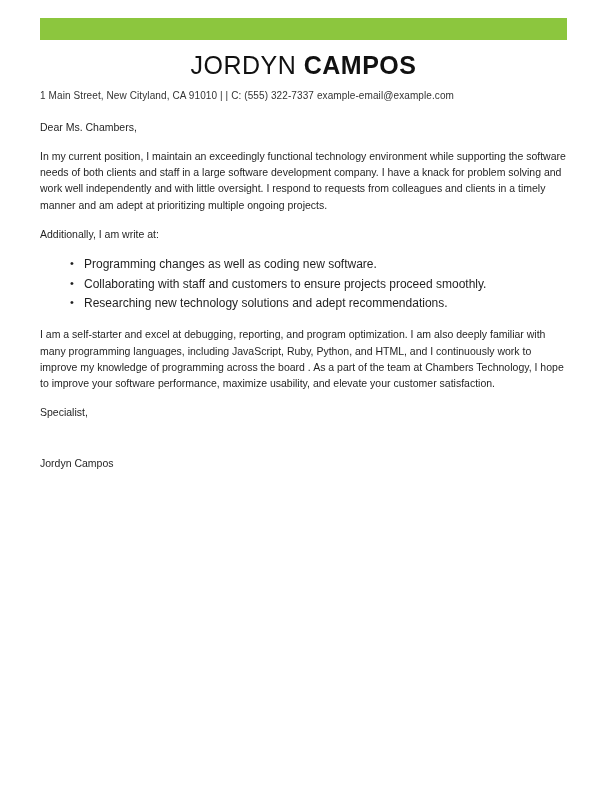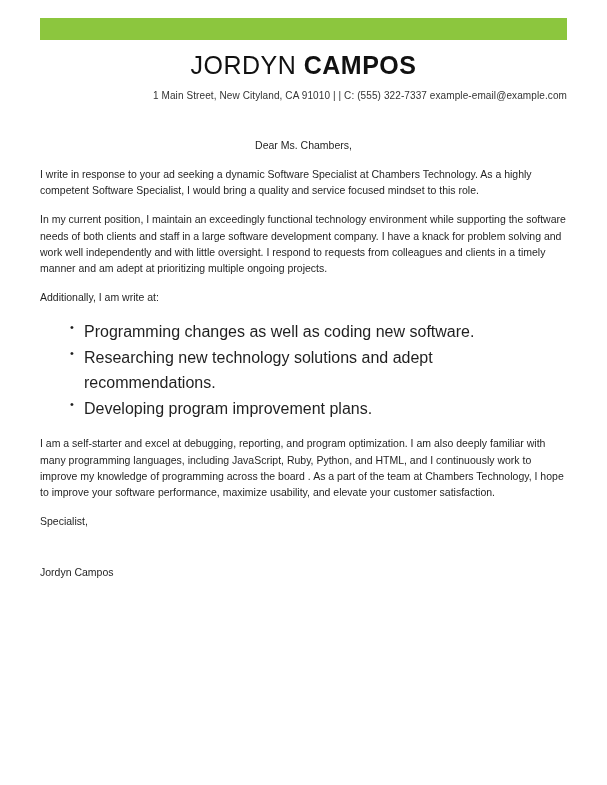--- a/index.html
+++ b/index.html
@@ -43,49 +43,48 @@
     margin-bottom: 10px;
     color: #111111;
   }
   .name-first {
     font-weight: 400;
   }
   .name-last {
     font-weight: 700;
   }
   .contact-line {
-    text-align: right;
+    text-align: left;
     font-size: 10px;
     color: #333333;
-    margin-bottom: 36px;
+    margin-bottom: 18px;
     letter-spacing: 0.1px;
   }
   .body-text {
     font-size: 10.5px;
     line-height: 1.55;
     color: #1f1f1f;
     text-align: left;
   }
   .para {
     margin: 0 0 13px 0;
     font-size: 10.5px;
     line-height: 1.55;
   }
   .salutation {
     margin: 0 0 13px 0;
     font-size: 10.5px;
-    text-align: center;
   }
   ul.bullets {
     margin: 0 0 13px 0;
     padding-left: 30px;
     list-style: none;
   }
   ul.bullets li {
-    font-size: 16px;
+    font-size: 12px;
     line-height: 1.62;
     position: relative;
     padding-left: 14px;
   }
   ul.bullets li::before {
     content: "\2022";
     position: absolute;
     left: 0;
     top: 0;
     font-size: 11px;
@@ -113,28 +112,27 @@
       <span class="name-first">JORDYN</span>
       <span class="name-last">CAMPOS</span>
     </div>
 
     <div class="contact-line">1 Main Street, New Cityland, CA 91010 | | C: (555) 322-7337 example-email@example.com</div>
 
     <div class="body-text">
 
       <p class="salutation">Dear Ms. Chambers,</p>
 
-      <p class="para">I write in response to your ad seeking a dynamic Software Specialist at Chambers Technology. As a highly competent Software Specialist, I would bring a quality and service focused mindset to this role.</p>
       <p class="para">In my current position, I maintain an exceedingly functional technology environment while supporting the software needs of both clients and staff in a large software development company. I have a knack for problem solving and work well independently and with little oversight. I respond to requests from colleagues and clients in a timely manner and am adept at prioritizing multiple ongoing projects.</p>
       <p class="para">Additionally, I am write at:</p>
 
       <ul class="bullets">
         <li>Programming changes as well as coding new software.</li>
+        <li>Collaborating with staff and customers to ensure projects proceed smoothly.</li>
         <li>Researching new technology solutions and adept recommendations.</li>
-        <li>Developing program improvement plans.</li>
       </ul>
 
       <p class="para">I am a self-starter and excel at debugging, reporting, and program optimization. I am also deeply familiar with many programming languages, including JavaScript, Ruby, Python, and HTML, and I continuously work to improve my knowledge of programming across the board . As a part of the team at Chambers Technology, I hope to improve your software performance, maximize usability, and elevate your customer satisfaction.</p>
 
       <p class="closing">Specialist,</p>
       <p class="signature">Jordyn Campos</p>
 
     </div>
   </div>
 </div>

